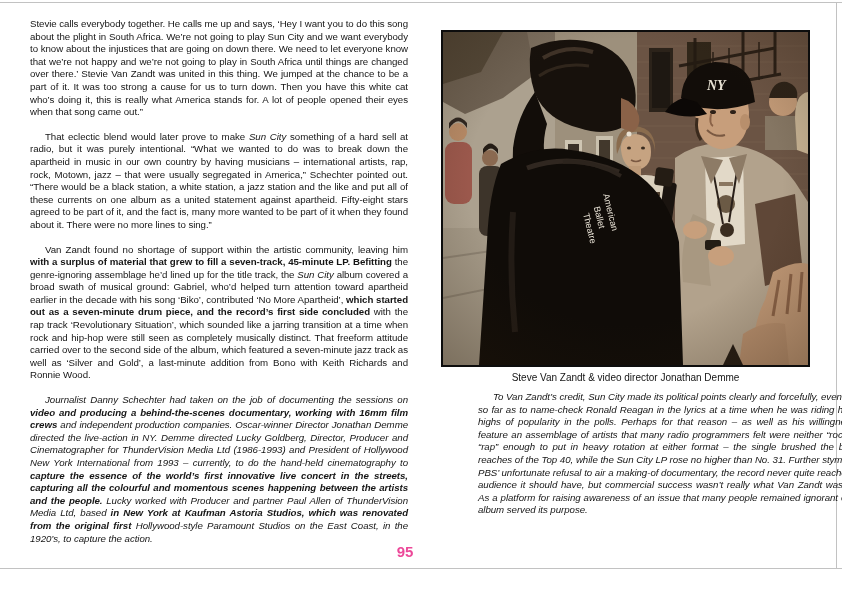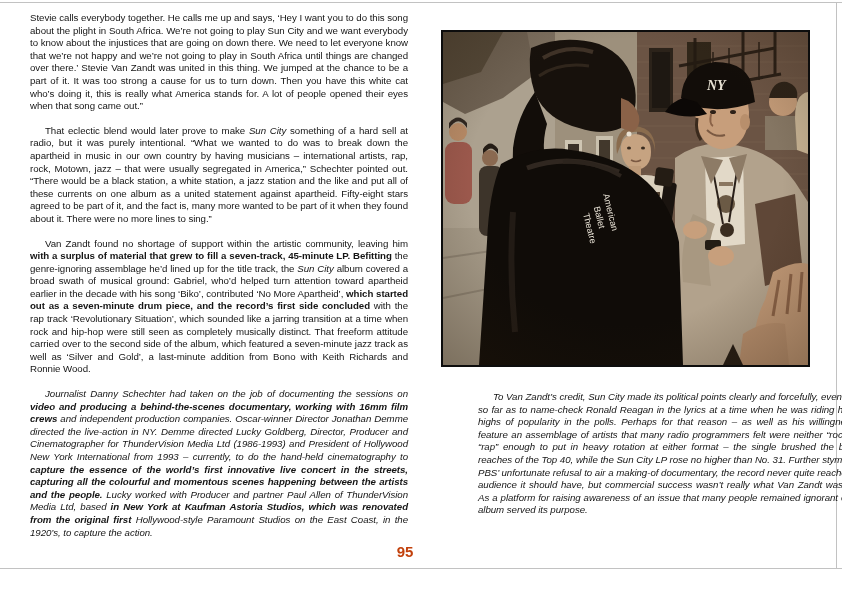--- a/index.html
+++ b/index.html
@@ -7,36 +7,36 @@
     position:relative; width:842px; height:595px; background:#ffffff;
     font-family:"Liberation Sans", sans-serif; color:#161616; overflow:hidden;
   }
   .edge { position:absolute; background:#c2c2c2; }
   .edge-top    { left:0; top:2px; width:842px; height:1px; }
   .edge-right  { left:836px; top:2px; width:1px; height:566px; }
   .edge-bottom { left:0; top:568px; width:842px; height:1px; }
 
   .col { position:absolute; text-align:justify; font-size:9.7px; line-height:12.6px;
          letter-spacing:-0.05px; color:#151515; }
-  .col-left  { left:30px;  top:12px;  width:378px; }
+  .col-left  { left:30px;  top:18px;  width:378px; }
   .col-right { left:438px; top:391px; width:390px;margin-left:40px; }
   .col p { margin:0 0 12px 0; }
   .col p:last-child { margin-bottom:0;font-style:italic; }
   .col p.indent { text-indent:15px; }
   .it { font-style:italic; }
   .bd { font-weight:bold; }
 
   .photo-fig { position:absolute; left:441px; top:30px; width:369px; margin:0; }
   .photo-frame { width:369px; height:337px; box-sizing:border-box;
                  border:2px solid #0d0d0d; background:#b4a999; }
   .photo-frame svg { display:block; width:100%; height:100%; }
   .photo-fig figcaption { margin-top:5px; text-align:center; font-size:10px; color:#141414; }
 
   .page-number { position:absolute; left:0; top:543px; width:810px; text-align:center;
-                 font-size:15px; font-weight:bold; color:#c2410c; }
+                 font-size:15px; font-weight:bold; color:#ec4899; }
 </style>
 </head>
 <body>
 
 <div class="page">
   <div class="edge edge-top"></div>
   <div class="edge edge-right"></div>
   <div class="edge edge-bottom"></div>
 
   <div class="col col-left">
@@ -210,20 +210,21 @@
           <g transform="rotate(76 158 196)" fill="#e9e3d6" font-size="9" font-family="Liberation Sans, sans-serif">
             <text x="126" y="186">American</text>
             <text x="136" y="198">Ballet</text>
             <text x="140" y="210">Theatre</text>
           </g>
         </g>
 
         <rect width="365" height="333" fill="url(#vig)"></rect>
       </svg>
     </div>
+    <figcaption>Steve Van Zandt &amp; video director Jonathan Demme</figcaption>
   </figure>
 
   <div class="col col-right">
       <p class="indent"><span>To Van Zandt’s credit, </span><span class="it">Sun City</span><span> made its political points clearly and forcefully, even going so far as to name-check Ronald Reagan in the lyrics at a time when he was riding historic highs of popularity in the polls.  Perhaps for that reason – as well as his willingness to feature an assemblage of artists that many radio programmers felt were neither “rock” nor “rap” enough to put in heavy rotation at either format – the single brushed the bottom reaches of the Top 40, while the </span><span class="it">Sun City</span><span> LP rose no higher than No. 31.  Further stymied by PBS’ unfortunate refusal to air a making-of documentary, the record never quite reached the audience it should have, but commercial success wasn’t really what Van Zandt was after.  As a platform for raising awareness of an issue that many people remained ignorant of, the album served its purpose.</span></p>
     </div>
 
   <div class="page-number">95</div>
 </div>
 
 </body></html>

